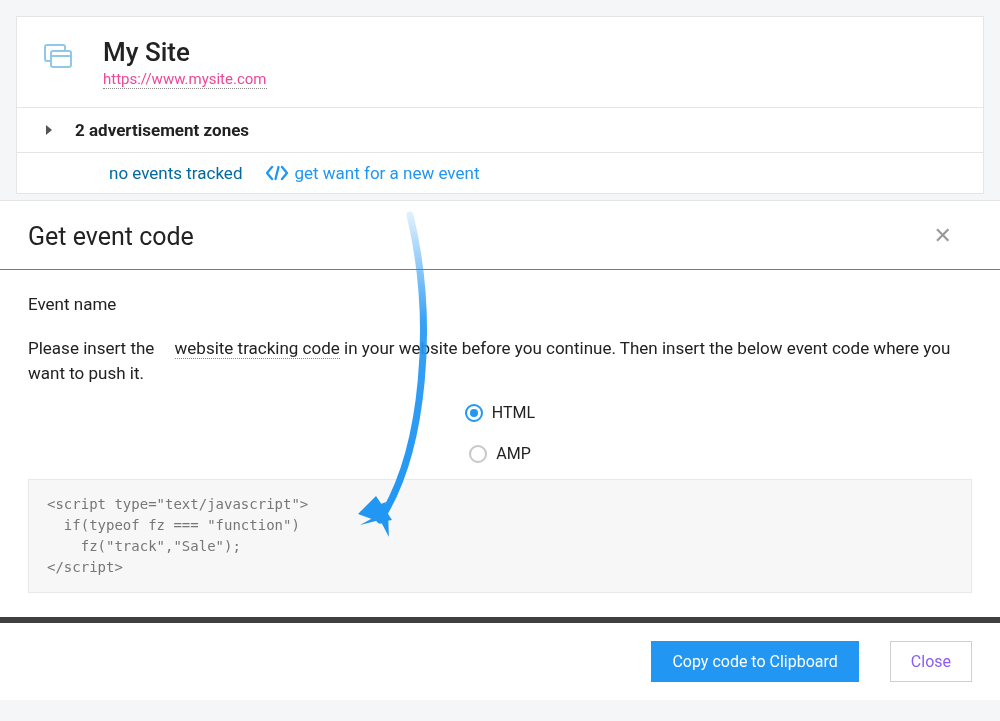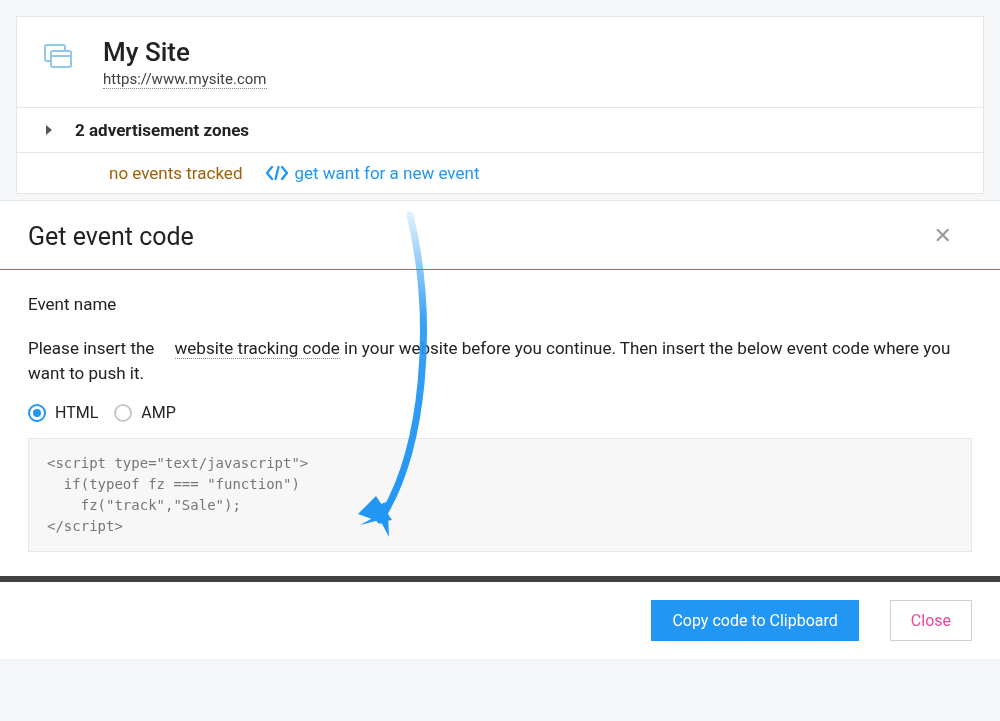--- a/index.html
+++ b/index.html
@@ -2,51 +2,51 @@
 <html><head>
   <meta charset="utf-8">
   <style>
     * { box-sizing: border-box; margin: 0; padding: 0; }
     body { font-family: -apple-system, BlinkMacSystemFont, "Segoe UI", Roboto, Arial, sans-serif; background: #f5f6f7; width: 1000px; height: 721px; overflow: hidden; position: relative; }
     .page { padding: 16px 16px 0 16px; }
     .site-card { background: #fff; border: 1px solid #e5e5e5; }
     .site-header { display: flex; align-items: flex-start; padding: 20px 24px 18px 24px; gap: 8px; }
     .site-icon { width: 36px; height: 36px; margin-right: 18px; margin-top: 4px; flex-shrink: 0; }
     .site-title { font-size: 26px; font-weight: 500; color: #222; margin-bottom: 2px; }
-    .site-url { font-size: 15px; color: #404040; border-bottom: 1px dotted #888; display: inline-block; text-decoration: none; }
+    .site-url { font-size: 15px; color: #ec4899; border-bottom: 1px dotted #888; display: inline-block; text-decoration: none; }
     .zone-row { border-top: 1px solid #e5e5e5; display: flex; align-items: center; padding: 12px 24px; }
     .chevron { width: 16px; text-align: center; margin-right: 18px; color: #555; font-size: 14px; font-weight: 700; }
     .spacer-chev { width: 16px; margin-right: 18px; }
     .zone-text { font-size: 17px; font-weight: 700; color: #222; }
     .events-row { border-top: 1px solid #e5e5e5; display: flex; align-items: center; padding: 10px 24px; }
-    .no-events { font-size: 17px; color: #a16207; margin-left: 34px; }
+    .no-events { font-size: 17px; color: #0369a1; margin-left: 34px; }
     .get-code-link { display: inline-flex; align-items: center; margin-left: 24px; color: #2196f3; font-size: 17px; cursor: pointer; }
     .code-icon-wrap { display: inline-flex; margin-right: 6px; }
 
     .modal { margin-top: 6px; background: #fff; border-top: 1px solid #e5e5e5; }
     .modal-header { display: flex; align-items: center; justify-content: space-between; padding: 20px 44px 18px 28px; border-bottom: 1px solid #3b82f6; }
     .modal-title { font-size: 25px; font-weight: 400; color: #222; }
     .close-x { color: #999; font-size: 22px; cursor: pointer; line-height: 1; padding: 4px; }
     .modal-body { padding: 24px 28px 24px 28px; border-bottom: 6px solid #404040; }
     .field-row { display: flex; align-items: center; margin-bottom: 22px; }
     .field-label { width: 210px; font-size: 17px; color: #222; }
     .select { flex: 1; border: 1px solid #d0d0d0; padding: 8px 12px; font-size: 16px; background: #fff; position: relative; cursor: pointer; display: flex; align-items: center; justify-content: space-between; }
     .caret { color: #333; font-size: 11px; }
     .help-text { font-size: 17px; line-height: 1.45; color: #222; margin-bottom: 18px; }
     .help-link { border-bottom: 1px dotted #888; margin-left: 16px; }
-    .radio-group { display: flex; align-items: center; gap: 16px; margin-bottom: 16px; }
+    .radio-group { display: flex; align-items: center; gap: 22px; margin-bottom: 16px; flex-direction: column; }
     .radio { display: inline-flex; align-items: center; gap: 9px; cursor: pointer; font-size: 16px; color: #222; }
     .radio-circle { width: 18px; height: 18px; border: 2px solid #c7c7c7; border-radius: 50%; display: inline-flex; align-items: center; justify-content: center; background: #fff; }
     .radio-circle.checked { border-color: #2196f3; }
     .radio-dot { width: 8px; height: 8px; border-radius: 50%; background: #2196f3; }
     .code-box { background: #f7f7f7; border: 1px solid #e8e8e8; padding: 14px 18px; font-family: "Consolas", "Menlo", monospace; font-size: 14px; line-height: 1.5; color: #777; white-space: pre; overflow: auto; }
     .modal-footer { display: flex; justify-content: flex-end; gap: 31px; padding: 18px 28px 18px 28px; }
     .btn { padding: 10px 20px; font-size: 16px; border: 1px solid transparent; cursor: pointer; font-family: inherit; }
     .btn-primary { background: #2196f3; color: #fff; }
-    .btn-secondary { background: #fff; color: #ec4899; border-color: #d0d0d0; }
+    .btn-secondary { background: #fff; color: #8b5cf6; border-color: #d0d0d0; }
 
     .arrow-overlay { position: absolute; top: 210px; left: 280px; width: 160px; height: 330px; pointer-events: none; z-index: 10; }
   </style>
 </head>
 <body>
 
 <div class="page">
   <div class="site-card">
     <div class="site-header">
       <div class="site-icon">

